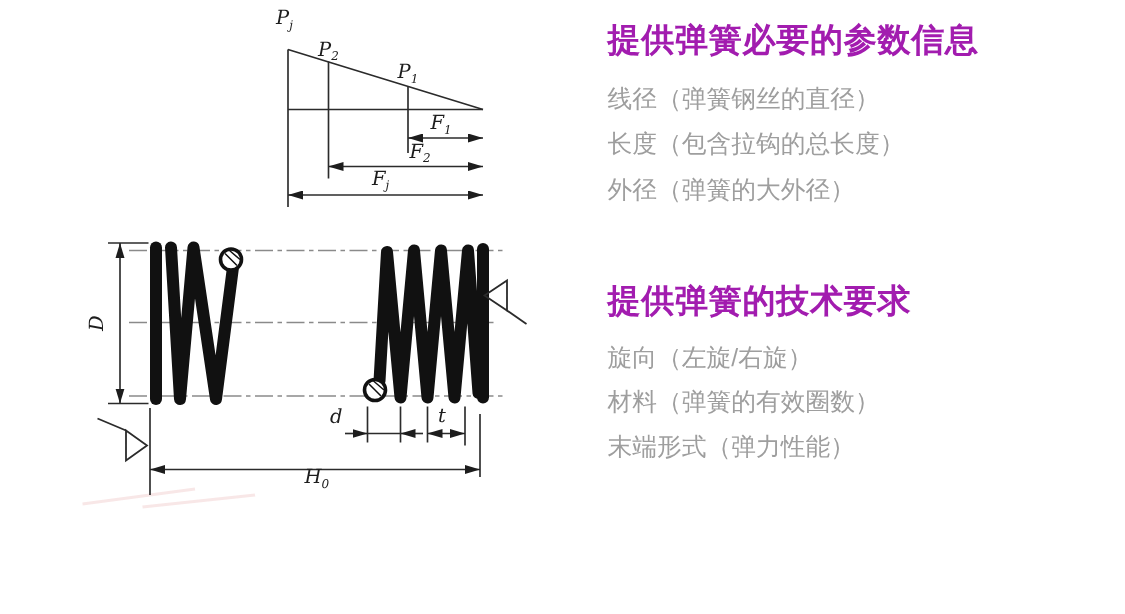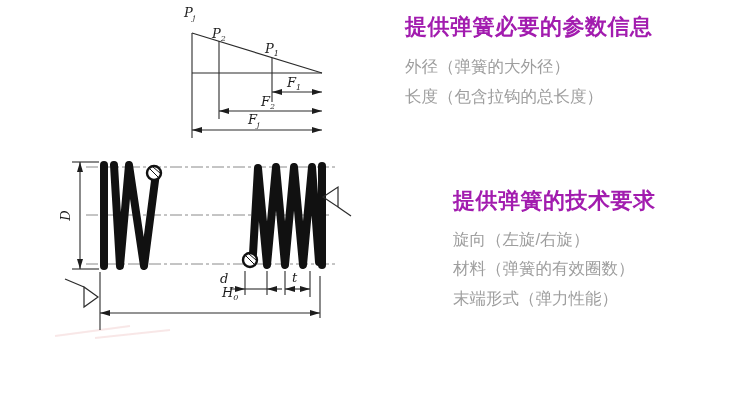--- a/index.html
+++ b/index.html
@@ -12,21 +12,21 @@
   .dlabel {
     position:absolute; font-family:"DejaVu Serif", serif; font-style:italic;
     font-size:13px; color:#1d1d1d; line-height:1; white-space:nowrap;
   }
   .dlabel sub { font-size:8px; vertical-align:-3px; font-style:italic; }
   .dlabel.rot { transform:rotate(-90deg); transform-origin:center; }
   
   .panel { position:absolute; left:405px; top:0; width:340px; }
   .section { position:absolute; left:0; }
   .sec1 { top:13px; }
-  .sec2 { top:187px;margin-left:48px; }
+  .sec2 { top:187px; }
   .sec-title {
     font-size:22px; font-weight:bold; color:#a21caf;
     letter-spacing:0.5px; margin:0 0 9px 0; line-height:1.3;
   }
   .sec-item {
     font-size:16.5px; color:#9e9e9e; line-height:30.5px; white-space:nowrap;
   }
   .sec2 .sec-item { line-height:29.5px; }
 </style>
 </head>
@@ -113,35 +113,36 @@
         <path d="M338,187 L338,207 L323,197 Z"></path>
         <path d="M338,207 L351,216"></path>
       </g>
     </svg>
 
     
     <span class="dlabel" style="left:184px; top:6px;"><span>P</span><sub>j</sub></span>
     <span class="dlabel" style="left:212px; top:27px;"><span>P</span><sub>2</sub></span>
     <span class="dlabel" style="left:265px; top:42px;"><span>P</span><sub>1</sub></span>
     <span class="dlabel" style="left:287px; top:76px;"><span>F</span><sub>1</sub></span>
-    <span class="dlabel" style="left:261px; top:95px;"><span>F</span><sub>2</sub></span>
+    <span class="dlabel" style="left:273px; top:95px;"><span>F</span><sub>2</sub></span>
     <span class="dlabel" style="left:248px; top:113px;"><span>F</span><sub>j</sub></span>
     <span class="dlabel rot" style="left:60px; top:209px;">D</span>
     <span class="dlabel" style="left:220px; top:272px;">d</span>
     <span class="dlabel" style="left:292px; top:271px;">t</span>
-    <span class="dlabel" style="left:203px; top:286px;margin-left:19px;"><span>H</span><sub>0</sub></span>
+    <span class="dlabel" style="left:203px; top:312px;"><span>H</span><sub>0</sub></span>
   </div>
 
   <div class="panel">
 
     <div class="section sec1">
       <div class="sec-title">提供弹簧必要的参数信息</div>
       <div class="sec-items">
+        <div class="sec-item">线径（弹簧钢丝的直径）</div>
+        <div class="sec-item">长度（包含拉钩的总长度）</div>
         <div class="sec-item">外径（弹簧的大外径）</div>
-        <div class="sec-item">长度（包含拉钩的总长度）</div>
       </div>
     </div>
 
     <div class="section sec2">
       <div class="sec-title">提供弹簧的技术要求</div>
       <div class="sec-items">
         <div class="sec-item">旋向（左旋/右旋）</div>
         <div class="sec-item">材料（弹簧的有效圈数）</div>
         <div class="sec-item">末端形式（弹力性能）</div>
       </div>

